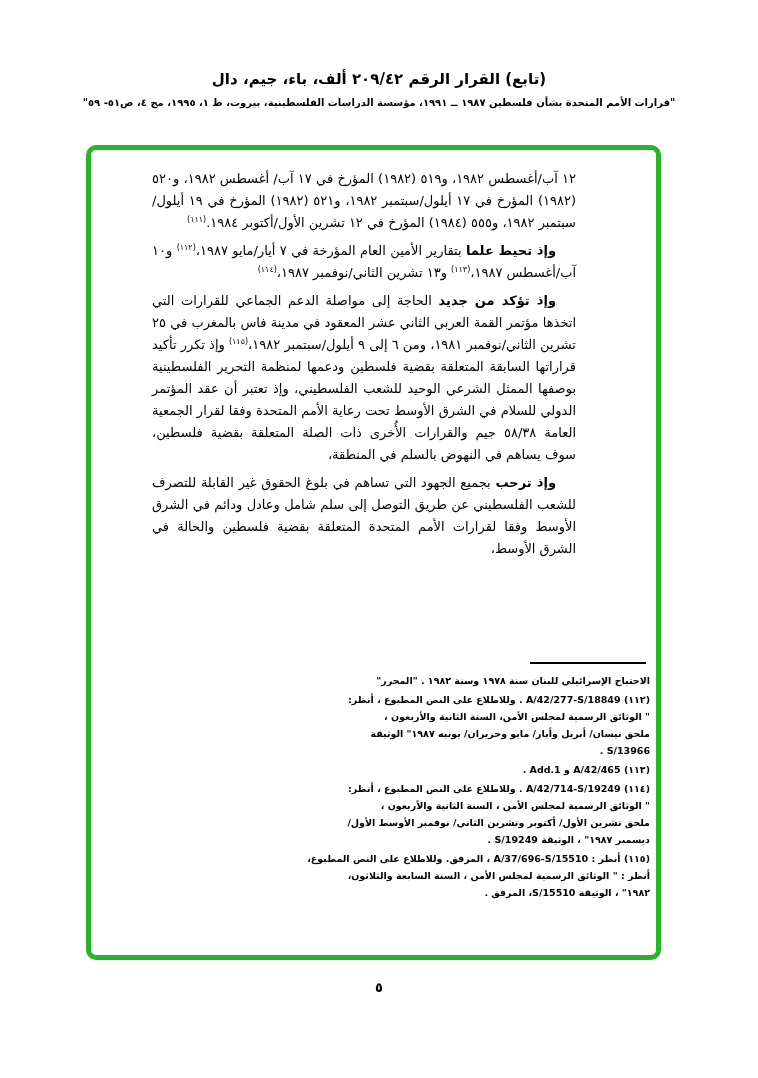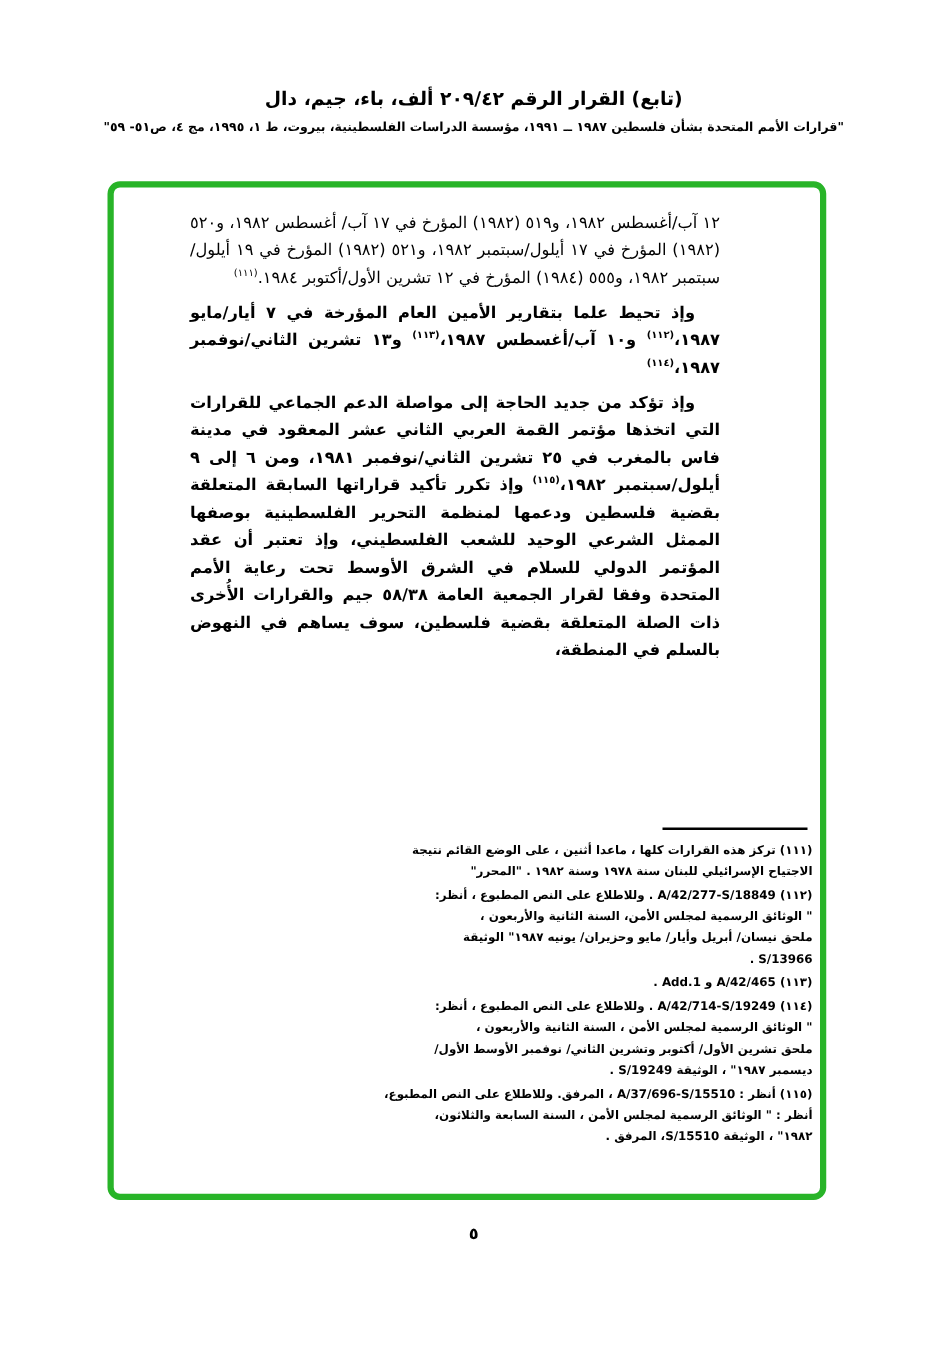--- a/index.html
+++ b/index.html
@@ -12,21 +12,21 @@
   .source{direction:rtl;font-size:10px;font-weight:bold;margin-top:9px;}
   .green-box{
     position:absolute;left:86px;top:145px;width:575px;height:815px;
     border:5px solid #28b428;border-radius:10px;box-sizing:border-box;
   }
   .body-text{
     position:absolute;top:18px;right:80px;width:424px;
     direction:rtl;text-align:justify;font-size:13px;line-height:22px;margin-left:16px;
   }
   .body-text p{margin:0 0 6px 0;}
-  .body-text p.indent{text-indent:20px;font-weight:bold;}
+  .body-text p.indent{text-indent:20px;}
   .body-text sup{font-size:8px;line-height:0;}
   .fn-sep{position:absolute;top:512px;right:10px;width:116px;border-top:2px solid #000;}
   .footnotes{
     position:absolute;top:522px;right:6px;width:374px;
     direction:rtl;font-size:9.5px;font-weight:bold;line-height:17px;text-align:right;
   }
   .footnote{margin-bottom:2px;}
   .fn-line{white-space:normal;}
   .fn-line.cont{text-align:right;}
   .page-number{
@@ -42,25 +42,25 @@
   <div class="header">
     <div class="title" dir="rtl">(تابع) القرار الرقم ٢٠٩/٤٢ ألف، باء، جيم، دال</div>
     <div class="source" dir="rtl">"قرارات الأمم المتحدة بشأن فلسطين ١٩٨٧ ــ ١٩٩١، مؤسسة الدراسات الفلسطينية، بيروت، ط ١، ١٩٩٥، مج ٤، ص٥١- ٥٩"</div>
   </div>
 
   <div class="green-box">
     <div class="body-text" dir="rtl">
         <p class="para"><span>١٢ آب/أغسطس ١٩٨٢، و٥١٩ (١٩٨٢) المؤرخ في ١٧ آب/ أغسطس ١٩٨٢، و٥٢٠ (١٩٨٢) المؤرخ في ١٧ أيلول/سبتمبر ١٩٨٢، و٥٢١ (١٩٨٢) المؤرخ في ١٩ أيلول/سبتمبر ١٩٨٢، و٥٥٥ (١٩٨٤) المؤرخ في ١٢ تشرين الأول/أكتوبر ١٩٨٤.</span><sup>(١١١)</sup></p>
         <p class="para indent"><b>وإذ تحيط علما</b><span> بتقارير الأمين العام المؤرخة في ٧ أيار/مايو ١٩٨٧،</span><sup>(١١٢)</sup><span> و١٠ آب/أغسطس ١٩٨٧،</span><sup>(١١٣)</sup><span> و١٣ تشرين الثاني/نوفمبر ١٩٨٧،</span><sup>(١١٤)</sup></p>
         <p class="para indent"><b>وإذ تؤكد من جديد</b><span> الحاجة إلى مواصلة الدعم الجماعي للقرارات التي اتخذها مؤتمر القمة العربي الثاني عشر المعقود في مدينة فاس بالمغرب في ٢٥ تشرين الثاني/نوفمبر ١٩٨١، ومن ٦ إلى ٩ أيلول/سبتمبر ١٩٨٢،</span><sup>(١١٥)</sup><span> وإذ تكرر تأكيد قراراتها السابقة المتعلقة بقضية فلسطين ودعمها لمنظمة التحرير الفلسطينية بوصفها الممثل الشرعي الوحيد للشعب الفلسطيني، وإذ تعتبر أن عقد المؤتمر الدولي للسلام في الشرق الأوسط تحت رعاية الأمم المتحدة وفقا لقرار الجمعية العامة ٥٨/٣٨ جيم والقرارات الأُخرى ذات الصلة المتعلقة بقضية فلسطين، سوف يساهم في النهوض بالسلم في المنطقة،</span></p>
+        <p class="para indent"><b>وإذ ترحب</b><span> بجميع الجهود التي تساهم في بلوغ الحقوق غير القابلة للتصرف للشعب الفلسطيني عن طريق التوصل إلى سلم شامل وعادل ودائم في الشرق الأوسط وفقا لقرارات الأمم المتحدة المتعلقة بقضية فلسطين والحالة في الشرق الأوسط،</span></p>
       </div>
     <div class="fn-sep"></div>
     <div class="footnotes" dir="rtl">
         <div class="footnote">
-          <div class="fn-line">(١١١) تركز هذه القرارات كلها ، ماعدا أثنين ، على الوضع القائم نتيجة</div>
           <div class="fn-line cont">الاجتياح الإسرائيلي للبنان سنة ١٩٧٨ وسنة ١٩٨٢ . "المحرر"</div>
         </div>
         <div class="footnote">
           <div class="fn-line">(١١٢) A/42/277-S/18849 . وللاطلاع على النص المطبوع ، أنظر:</div>
           <div class="fn-line cont">" الوثائق الرسمية لمجلس الأمن، السنة الثانية والأربعون ،</div>
           <div class="fn-line cont">ملحق نيسان/ أبريل وأيار/ مايو وحزيران/ يونيه ١٩٨٧" الوثيقة</div>
           <div class="fn-line cont">S/13966 .</div>
         </div>
         <div class="footnote">
           <div class="fn-line">(١١٣) A/42/465 و Add.1 .</div>

